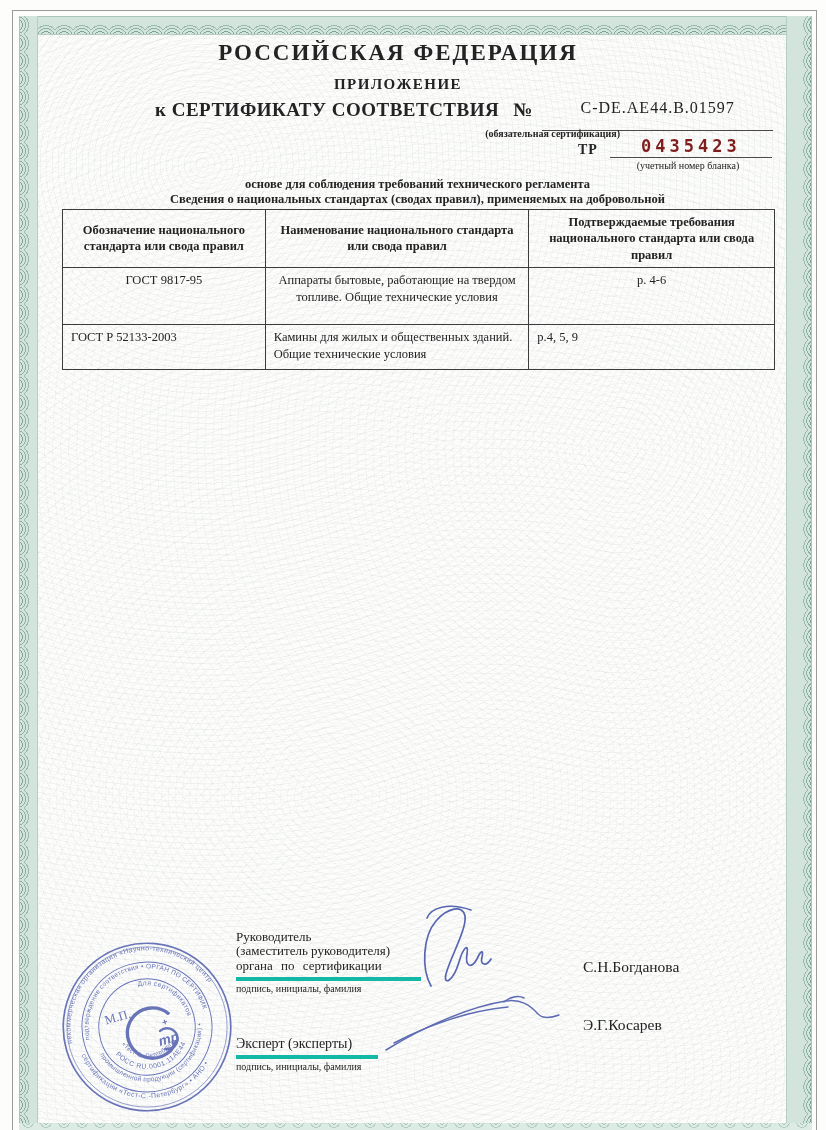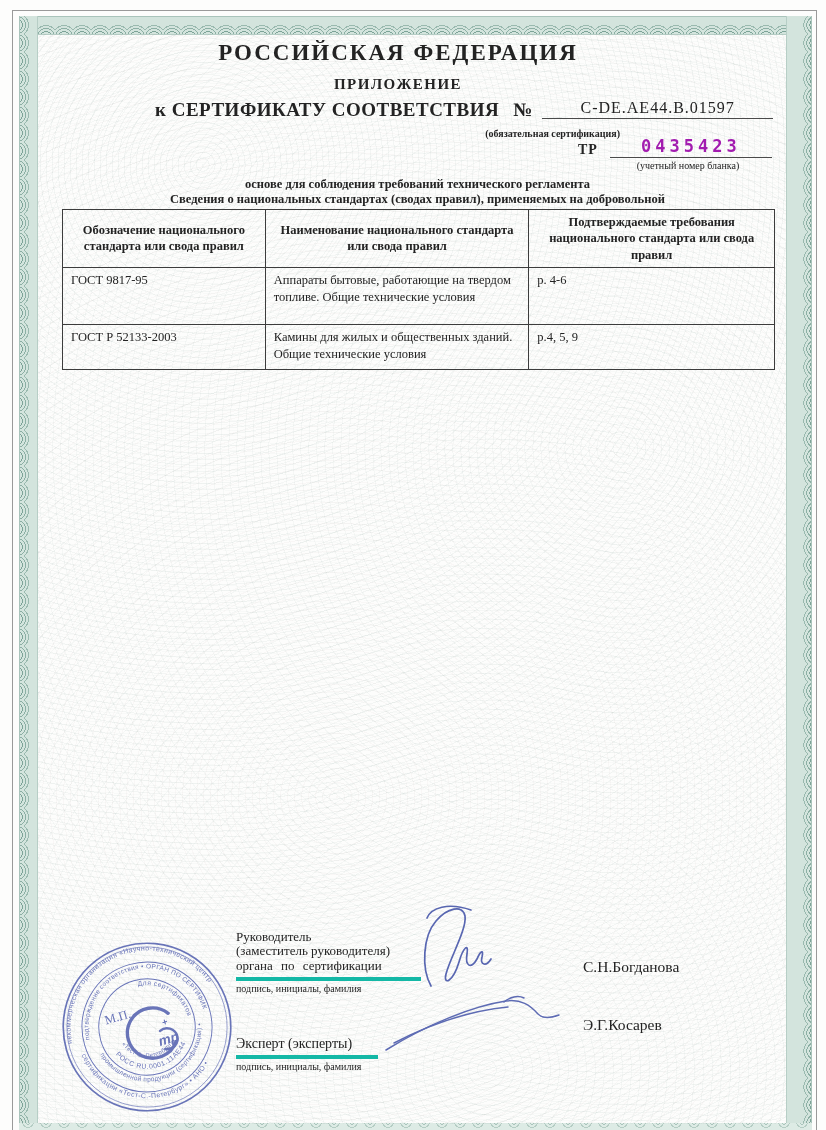--- a/index.html
+++ b/index.html
@@ -36,38 +36,38 @@
   .content{position:absolute;inset:0;z-index:2;}
 
   .country{position:absolute;left:0;right:30px;top:40px;margin:0;text-align:center;
     font-size:23px;font-weight:bold;letter-spacing:2px;}
   .apx{position:absolute;left:0;right:30px;top:76px;text-align:center;
     font-size:15px;font-weight:bold;letter-spacing:1.5px;}
   .title-row{position:absolute;left:155px;top:99px;width:618px;display:flex;align-items:flex-start;}
   .title{font-size:19px;font-weight:bold;letter-spacing:.5px;white-space:nowrap;}
   .numsign{font-size:19px;font-weight:bold;margin-left:14px;}
   .certnum-box{flex:1;margin-left:10px;border-bottom:1px solid #4a4a4a;text-align:center;
-    font-size:16px;letter-spacing:1px;padding-bottom:1px;}
+    font-size:16px;letter-spacing:1px;padding-bottom:13px;}
   .subtitle{position:absolute;left:120px;top:128px;width:500px;text-align:right;
     font-size:10px;font-weight:bold;}
   .tr-row{position:absolute;left:578px;top:136px;width:194px;display:flex;align-items:flex-end;}
   .tr-label{font-size:14px;font-weight:bold;letter-spacing:1px;}
   .blank-box{flex:1;margin-left:12px;border-bottom:1px solid #4a4a4a;text-align:center;padding-bottom:1px;}
   .blank-num{font-family:"DejaVu Sans Mono",monospace;font-size:17px;font-weight:bold;
-    letter-spacing:4px;color:#a21caf;text-align:center;}
+    letter-spacing:4px;color:#7f1d1d;text-align:center;}
   .blank-caption{position:absolute;left:600px;top:160px;width:176px;text-align:center;font-size:10px;}
   .intro{position:absolute;left:60px;top:177px;width:715px;text-align:center;
     font-size:12.5px;font-weight:bold;line-height:1.22;}
 
   .std-table{position:absolute;left:62px;top:209px;width:713px;border-collapse:collapse;
     font-size:12.5px;}
   .std-table th,.std-table td{border:1px solid #3c3c3c;padding:4px 8px;background:transparent;}
   .std-table th{font-weight:bold;text-align:center;vertical-align:middle;height:44px;line-height:1.3;}
   .std-table td{text-align:left;vertical-align:top;line-height:1.35;}
-  .row-1 td{height:48px;}
+  .row-1 td{height:48px;text-align:center;}
   .row-2 td{height:36px;}
 
   .sig-block{position:absolute;font-size:13px;line-height:1.1;}
   .sig-block .lines{padding-bottom:4px;border-bottom:4px solid #14b8a6;}
   .sig-block .spread{word-spacing:5px;}
   .sig-block .caption{font-size:10px;margin-top:2px;white-space:nowrap;}
   .sig1{left:236px;top:930px;width:185px;}
   .sig2{left:236px;top:1012px;width:142px;font-size:14px;margin-top:24px;}
   .sig-name{position:absolute;font-size:15.5px;}
   .name1{left:583px;top:958px;}

